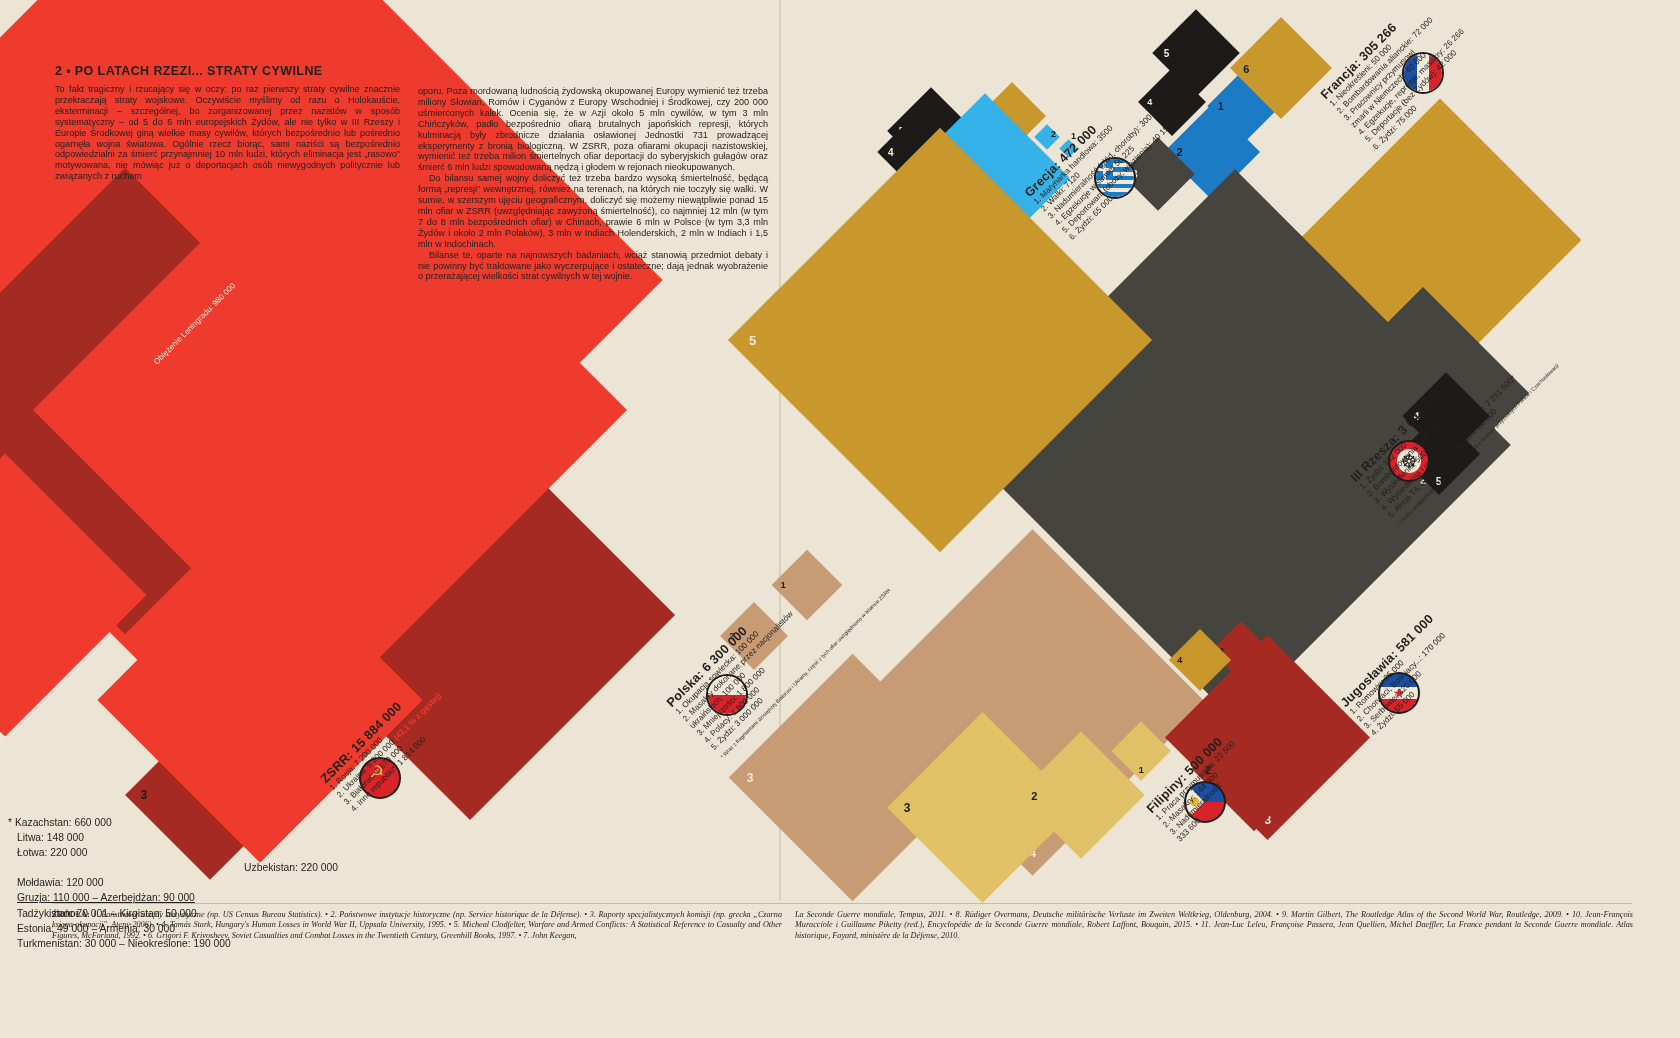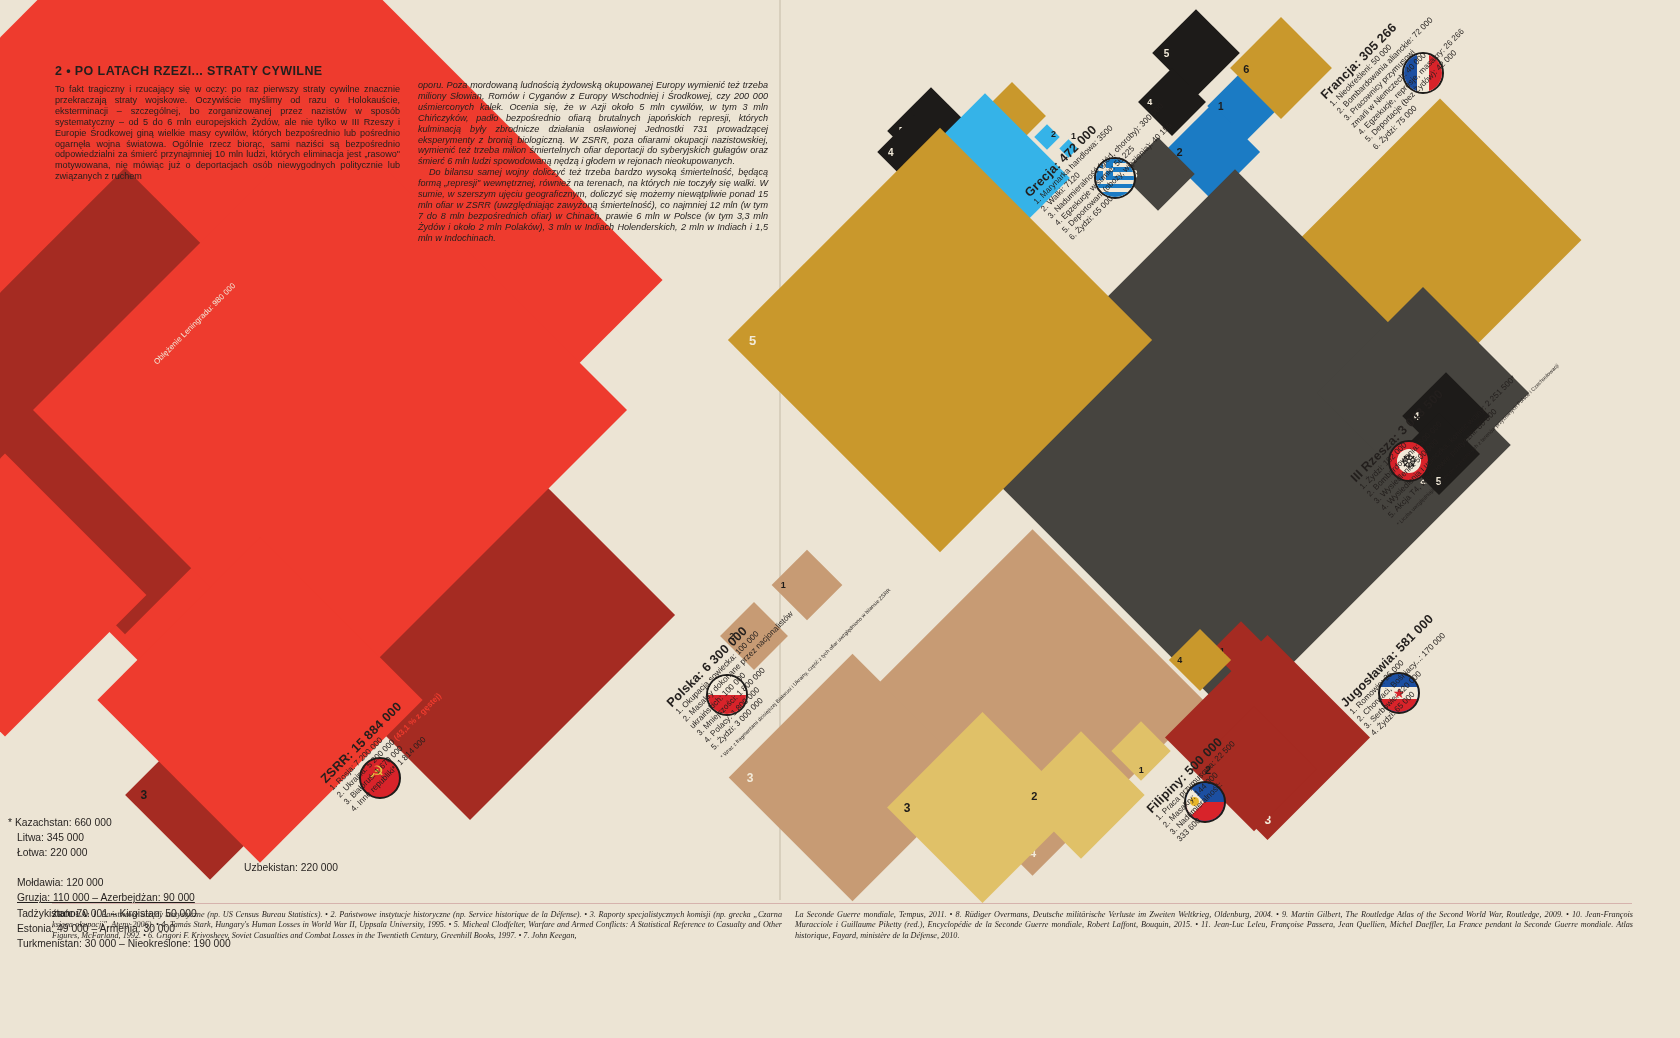--- a/index.html
+++ b/index.html
@@ -30,21 +30,21 @@
   }
   #left-title{
     position:absolute;left:55px;top:64px;width:400px;
     font-size:12.5px;font-weight:bold;letter-spacing:.4px;color:#231f1d;
   }
   .col{
     position:absolute;font-size:9.1px;line-height:10.9px;color:#231f1d;
     text-align:justify;
   }
   #col-a{left:55px;top:84px;width:345px;}
-  #col-b{left:418px;top:80px;width:350px;font-style:italic;}
+  #col-b{left:418px;top:86px;width:350px;}
   .col p{margin:0 0 0 0;text-indent:11px;}
   .col p.first{text-indent:0;}
   
   #notes{
     position:absolute;left:8px;top:815px;width:330px;
     font-size:10.3px;line-height:15.1px;color:#231f1d;
   }
   #notes .ln{white-space:nowrap;}
   
   #sources-rule{position:absolute;left:52px;top:903px;width:1580px;height:1px;background:#d6b3ad;}
@@ -128,25 +128,26 @@
 
   <div id="left-title">2 • PO LATACH RZEZI... STRATY CYWILNE</div>
 
   <div class="col" id="col-a">
     <p class="first">To fakt tragiczny i rzucający się w oczy: po raz pierwszy straty cywilne znacznie przekraczają straty wojskowe. Oczywiście myślimy od razu o Holokauście, eksterminacji – szczególnej, bo zorganizowanej przez nazistów w sposób systematyczny – od 5 do 6 mln europejskich Żydów, ale nie tylko w III Rzeszy i Europie Środkowej giną wielkie masy cywilów, których bezpośrednio lub pośrednio ogarnęła wojna światowa. Ogólnie rzecz biorąc, sami naziści są bezpośrednio odpowiedzialni za śmierć przynajmniej 10 mln ludzi, których eliminacja jest „rasowo" motywowana, nie mówiąc już o deportacjach osób niewygodnych politycznie lub związanych z ruchem</p>
   </div>
 
   <div class="col" id="col-b">
     <p class="first">oporu. Poza mordowaną ludnością żydowską okupowanej Europy wymienić też trzeba miliony Słowian, Romów i Cyganów z Europy Wschodniej i Środkowej, czy 200 000 uśmierconych kalek. Ocenia się, że w Azji około 5 mln cywilów, w tym 3 mln Chińczyków, padło bezpośrednio ofiarą brutalnych japońskich represji, których kulminacją były zbrodnicze działania osławionej Jednostki 731 prowadzącej eksperymenty z bronią biologiczną. W ZSRR, poza ofiarami okupacji nazistowskiej, wymienić też trzeba milion śmiertelnych ofiar deportacji do syberyjskich gułagów oraz śmierć 6 mln ludzi spowodowaną nędzą i głodem w rejonach nieokupowanych.</p>
     <p>Do bilansu samej wojny doliczyć też trzeba bardzo wysoką śmiertelność, będącą formą „represji" wewnętrznej, również na terenach, na których nie toczyły się walki. W sumie, w szerszym ujęciu geograficznym, doliczyć się możemy niewątpliwie ponad 15 mln ofiar w ZSRR (uwzględniając zawyżoną śmiertelność), co najmniej 12 mln (w tym 7 do 8 mln bezpośrednich ofiar) w Chinach, prawie 6 mln w Polsce (w tym 3,3 mln Żydów i około 2 mln Polaków), 3 mln w Indiach Holenderskich, 2 mln w Indiach i 1,5 mln w Indochinach.</p>
+    <p>Bilanse te, oparte na najnowszych badaniach, wciąż stanowią przedmiot debaty i nie powinny być traktowane jako wyczerpujące i ostateczne; dają jednak wyobrażenie o przerażającej wielkości strat cywilnych w tej wojnie.</p>
   </div>
 
   <div id="notes">
     <div class="ln"><span>*</span> <span>Kazachstan: 660 000</span></div>
-    <div class="ln" style="padding-left:9px;">Litwa: 345 000</div>
+    <div class="ln" style="padding-left:9px;">Litwa: 148 000</div>
     <div class="ln" style="padding-left:9px;">Łotwa: 220 000</div>
     <div class="ln" style="padding-left:9px;text-align:right;">Uzbekistan: 220 000</div>
     <div class="ln" style="padding-left:9px;">Mołdawia: 120 000</div>
     <div class="ln" style="padding-left:9px;text-decoration:underline;">Gruzja: 110 000 – Azerbejdżan: 90 000</div>
     <div class="ln" style="padding-left:9px;">Tadżykistan: 70 001 – Kirgistan: 50 000</div>
     <div class="ln" style="padding-left:9px;">Estonia: 49 000 – Armenia: 30 000</div>
     <div class="ln" style="padding-left:9px;">Turkmenistan: 30 000 – Nieokreślone: 190 000</div>
   </div>
 
   <div class="flag fl-su" style="left:359px;top:757px;">

